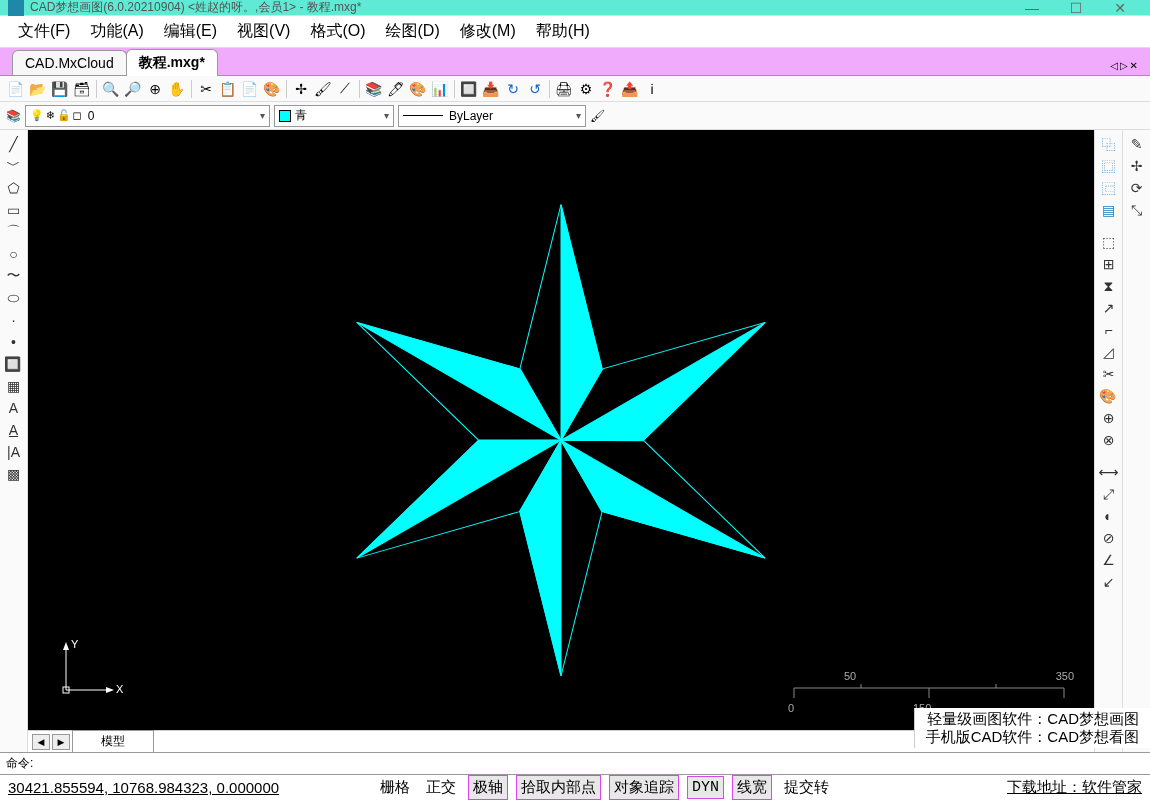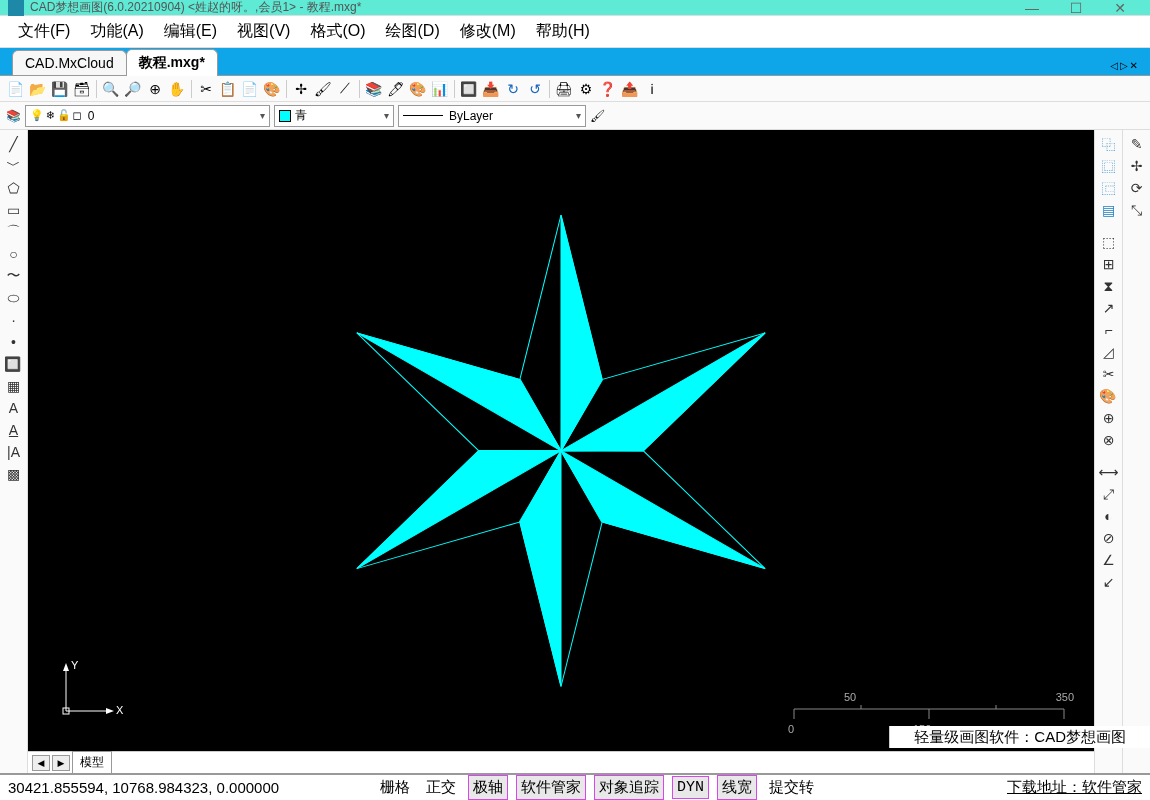--- a/index.html
+++ b/index.html
@@ -6,21 +6,21 @@
 body { font-family: "Microsoft YaHei", sans-serif; font-size: 12px; background: #f0f0f0; width: 1150px; height: 800px; overflow: hidden; display: flex; flex-direction: column; }
 
 .titlebar { height: 16px; background: #5eead4; display: flex; align-items: center; padding: 0 8px; border-bottom: 1px solid #ddd; }
 .titlebar .app-icon { width: 16px; height: 16px; background: #1e88a8; margin-right: 6px; }
 .titlebar .title-text { flex: 1; color: #555; font-size: 12px; }
 .titlebar .win-btn { width: 44px; height: 30px; display: flex; align-items: center; justify-content: center; color: #666; font-size: 14px; cursor: pointer; }
 
 .menubar { height: 32px; background: #fff; display: flex; align-items: center; padding: 0 8px; border-bottom: 1px solid #ddd; }
 .menubar .menu-item { padding: 4px 10px; font-size: 16px; cursor: pointer; }
 
-.tabbar { height: 28px; background: #0ea5e9; display: flex; align-items: flex-end; padding: 0 12px; border-bottom: 1px solid #999; position: relative; text-align: center; }
+.tabbar { height: 28px; background: #f0abfc; display: flex; align-items: flex-end; padding: 0 12px; border-bottom: 1px solid #999; position: relative; text-align: center; }
 .tabbar .tab { padding: 4px 12px; font-size: 14px; border: 1px solid #999; border-bottom: none; border-radius: 6px 6px 0 0; margin-right: -1px; background: #f7f7f7; cursor: pointer; }
 .tabbar .tab.active { background: #fff; font-weight: bold; position: relative; top: 1px; }
 .tabbar .tab-nav { margin-left: auto; display: flex; gap: 2px; padding-bottom: 4px; }
 .tabbar .tab-nav span { cursor: pointer; font-size: 10px; }
 
 .toolbar { height: 26px; background: #fafafa; border-bottom: 1px solid #ddd; display: flex; align-items: center; padding: 0 6px; gap: 2px; }
 .toolbar .tb-btn { width: 20px; height: 20px; display: inline-flex; align-items: center; justify-content: center; cursor: pointer; font-size: 14px; }
 .toolbar .sep { width: 1px; height: 18px; background: #ccc; margin: 0 2px; }
 
 .toolbar2 { height: 28px; background: #fafafa; border-bottom: 1px solid #ddd; display: flex; align-items: center; padding: 0 6px; gap: 4px; }
@@ -40,31 +40,31 @@
 
 .canvas-wrap { flex: 1; display: flex; flex-direction: column; min-width: 0; }
 .canvas { flex: 1; background: #000; position: relative; overflow: hidden; }
 .canvas svg { width: 100%; height: 100%; }
 
 .ruler-info { position: absolute; bottom: 20px; right: 20px; color: #aaa; font-size: 11px; }
 .axis-indicator { position: absolute; bottom: 18px; left: 18px; color: #fff; font-size: 11px; }
 
 .model-tab-row { height: 22px; background: #fff; border-top: 1px solid #ccc; display: flex; align-items: center; gap: 2px; padding: 0 4px; }
 .model-tab-row .nav-btn { width: 18px; height: 16px; border: 1px solid #999; background: #eee; font-size: 9px; display: flex; align-items: center; justify-content: center; cursor: pointer; }
-.model-tab-row .model-tab { padding: 2px 7px; border: 1px solid #999; background: #fff; font-size: 12px; cursor: pointer; }
+.model-tab-row .model-tab { padding: 2px 28px; border: 1px solid #999; background: #fff; font-size: 12px; cursor: pointer; }
 
 .command-area { border-top: 1px solid #999; background: #fff; }
 .cmd-history { padding: 2px 6px; font-size: 12px; border-right: 1px solid #ccc; width: 840px; white-space: pre-wrap; }
 .cmd-line { padding: 2px 6px; font-size: 12px; display: flex; }
 .cmd-input { border: none; outline: none; flex: 1; font-size: 12px; }
 
-.promo { position: absolute; right: 0; bottom: 26px; background: #fff; padding: 2px 24px; font-size: 15px; line-height: 18px; border-left: 1px solid #ccc; text-align: right; }
+.promo { position: absolute; right: 0; bottom: 26px; background: #fff; padding: 2px 11px; font-size: 15px; line-height: 18px; border-left: 1px solid #ccc; text-align: right; }
 
 .statusbar { height: 26px; background: #fff; border-top: 1px solid #999; display: flex; align-items: center; font-size: 15px; padding: 0 8px; gap: 8px; }
-.statusbar .coords { width: 360px; }
+.statusbar .coords { width: 360px; text-decoration: underline; }
 .statusbar .status-btn { padding: 2px 4px; cursor: pointer; font-family: Liberation Mono, monospace; }
 .statusbar .status-btn.active { border: 1px solid #d946ef; background: #e8e8e8; }
 .promo-bottom { margin-left: auto; font-size: 15px; text-decoration: underline; }
 
 </style>
 </head>
 <body>
 
 <div class="titlebar">
   <div class="app-icon"></div>
@@ -269,29 +269,34 @@
   </div>
   <div class="side-toolbar right1">
     <span class="ic">✎</span>
     <span class="ic">✢</span>
     <span class="ic">⟳</span>
     <span class="ic">⤡</span>
   </div>
 </div>
 
 <div class="command-area" style="position:relative">
+  <div class="cmd-line">
+    <span>命令: </span>
+    <input class="cmd-input" style="">
+  </div>
   <div class="promo">
     <div>轻量级画图软件：CAD梦想画图</div>
+    <div>手机版CAD软件：CAD梦想看图</div>
   </div>
 </div>
 
 <div class="statusbar">
   <div class="coords">30421.855594,  10768.984323,  0.000000</div>
   <span class="status-btn">栅格</span>
   <span class="status-btn">正交</span>
   <span class="status-btn active">极轴</span>
-  <span class="status-btn active">软件管家</span>
+  <span class="status-btn active">拾取内部点</span>
   <span class="status-btn active">对象追踪</span>
   <span class="status-btn active">DYN</span>
   <span class="status-btn active">线宽</span>
   <span class="status-btn">提交转</span>
   <div class="promo-bottom">下载地址：软件管家</div>
 </div>
 
 </body></html>

